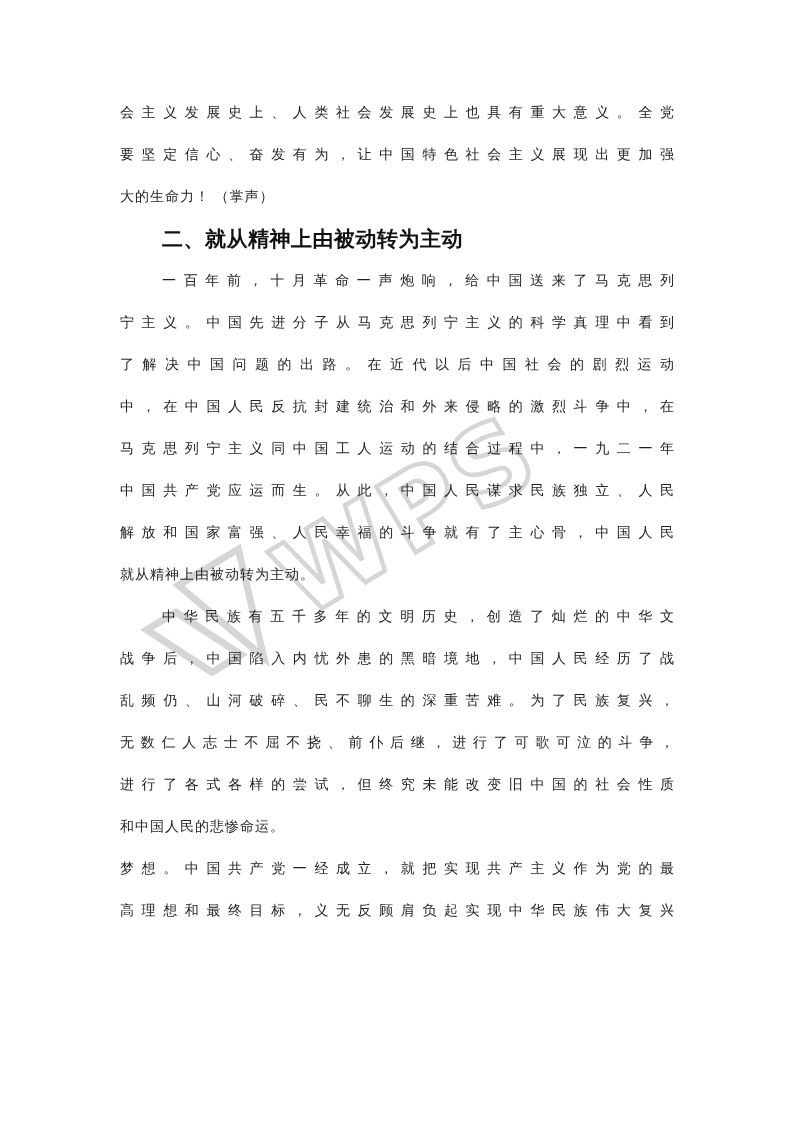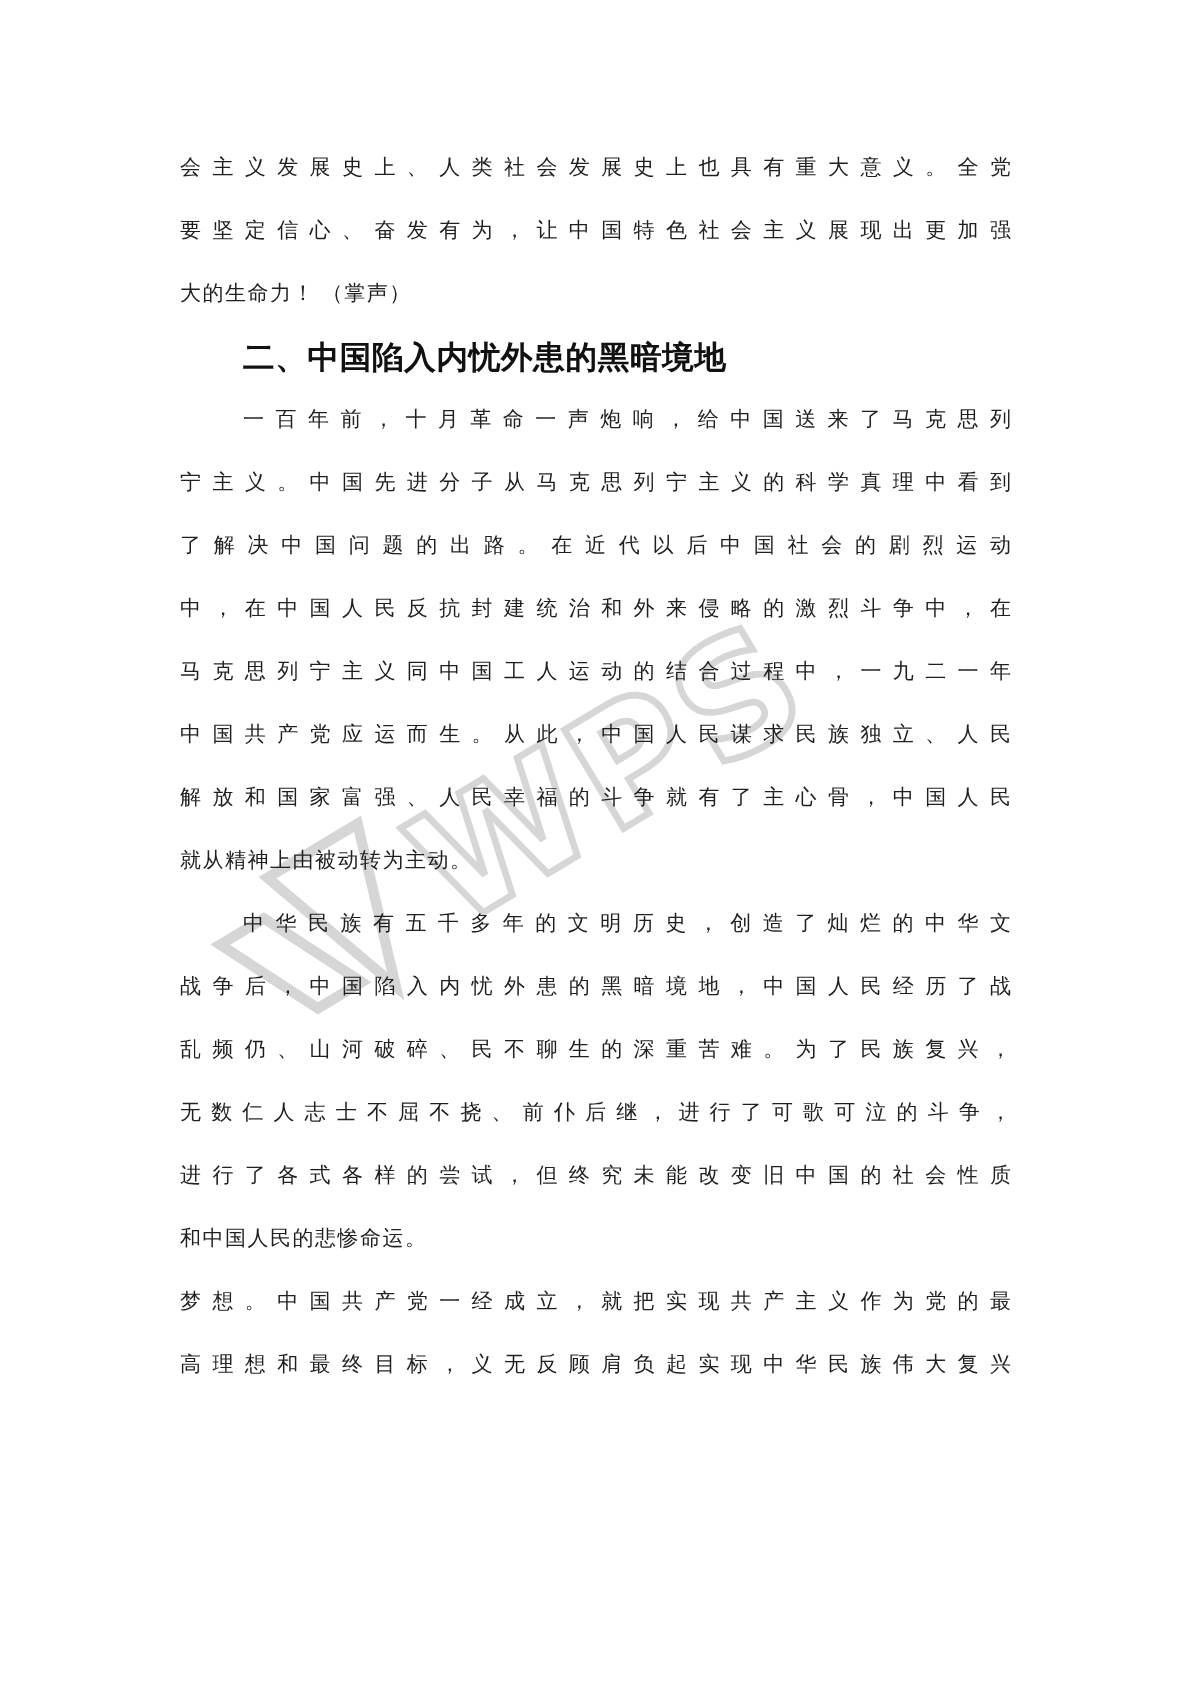--- a/index.html
+++ b/index.html
@@ -87,21 +87,21 @@
         <path d="M58,26 L128,26 L94,132 Z"></path>
       </g>
       <text x="148" y="120" fill="none" stroke="#d6d6d6" stroke-width="4.5">WPS</text>
     </svg>
   </div>
 
   <div class="content" id="content">
       <div class="line jl">会主义发展史上、人类社会发展史上也具有重大意义。全党</div>
       <div class="line jl">要坚定信心、奋发有为，让中国特色社会主义展现出更加强</div>
       <div class="line el">大的生命力！ （掌声）</div>
-      <div class="line hd ind">二、中国陷入内忧外患的黑暗境地</div>
+      <div class="line hd ind">二、就从精神上由被动转为主动</div>
       <div class="line jl ind">一百年前，十月革命一声炮响，给中国送来了马克思列</div>
       <div class="line jl">宁主义。中国先进分子从马克思列宁主义的科学真理中看到</div>
       <div class="line jl">了解决中国问题的出路。在近代以后中国社会的剧烈运动</div>
       <div class="line jl">中，在中国人民反抗封建统治和外来侵略的激烈斗争中，在</div>
       <div class="line jl">马克思列宁主义同中国工人运动的结合过程中，一九二一年</div>
       <div class="line jl">中国共产党应运而生。从此，中国人民谋求民族独立、人民</div>
       <div class="line jl">解放和国家富强、人民幸福的斗争就有了主心骨，中国人民</div>
       <div class="line el">就从精神上由被动转为主动。</div>
       <div class="line jl ind">中华民族有五千多年的文明历史，创造了灿烂的中华文</div>
       <div class="line jl">战争后，中国陷入内忧外患的黑暗境地，中国人民经历了战</div>

